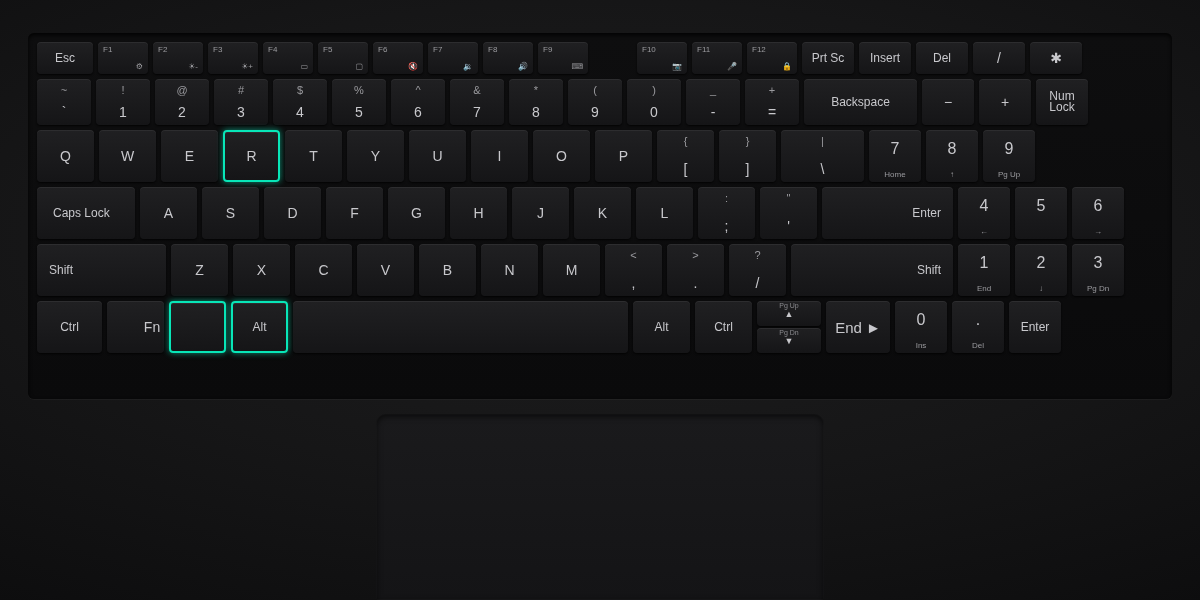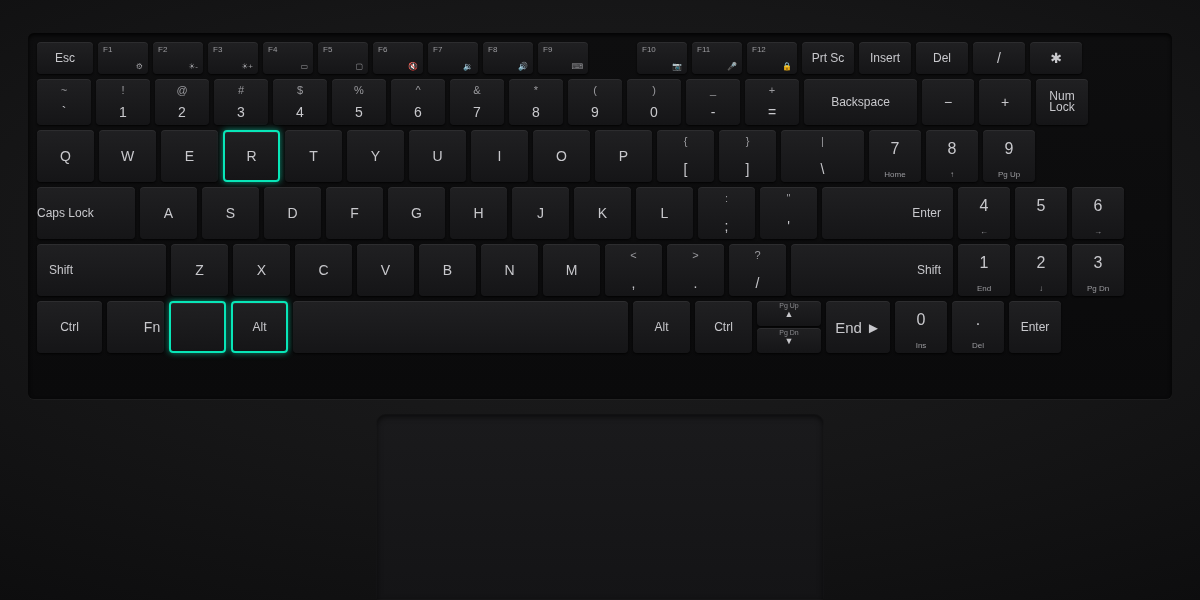--- a/index.html
+++ b/index.html
@@ -175,21 +175,21 @@
         <div class="key" style="width: 52px;">
           <span class="np-main">8</span>
           <span class="np-sub">↑</span>
         </div>
         <div class="key" style="width: 52px;">
           <span class="np-main">9</span>
           <span class="np-sub">Pg Up</span>
         </div>
       </div>
     <div class="row row-main" id="row-asdf">
-        <div class="key" style="width: 98px; justify-content: flex-start; padding-left: 0; font-size: 12px;">Caps Lock</div>
+        <div class="key" style="width: 98px; justify-content: flex-start; padding-left: 16px; font-size: 12px;">Caps Lock</div>
         <div class="key" style="width: 57px;">A</div>
         <div class="key" style="width: 57px;">S</div>
         <div class="key" style="width: 57px;">D</div>
         <div class="key" style="width: 57px;">F</div>
         <div class="key" style="width: 57px;">G</div>
         <div class="key" style="width: 57px;">H</div>
         <div class="key" style="width: 57px;">J</div>
         <div class="key" style="width: 57px;">K</div>
         <div class="key" style="width: 57px;">L</div>
         <div class="key" style="width: 57px;">

